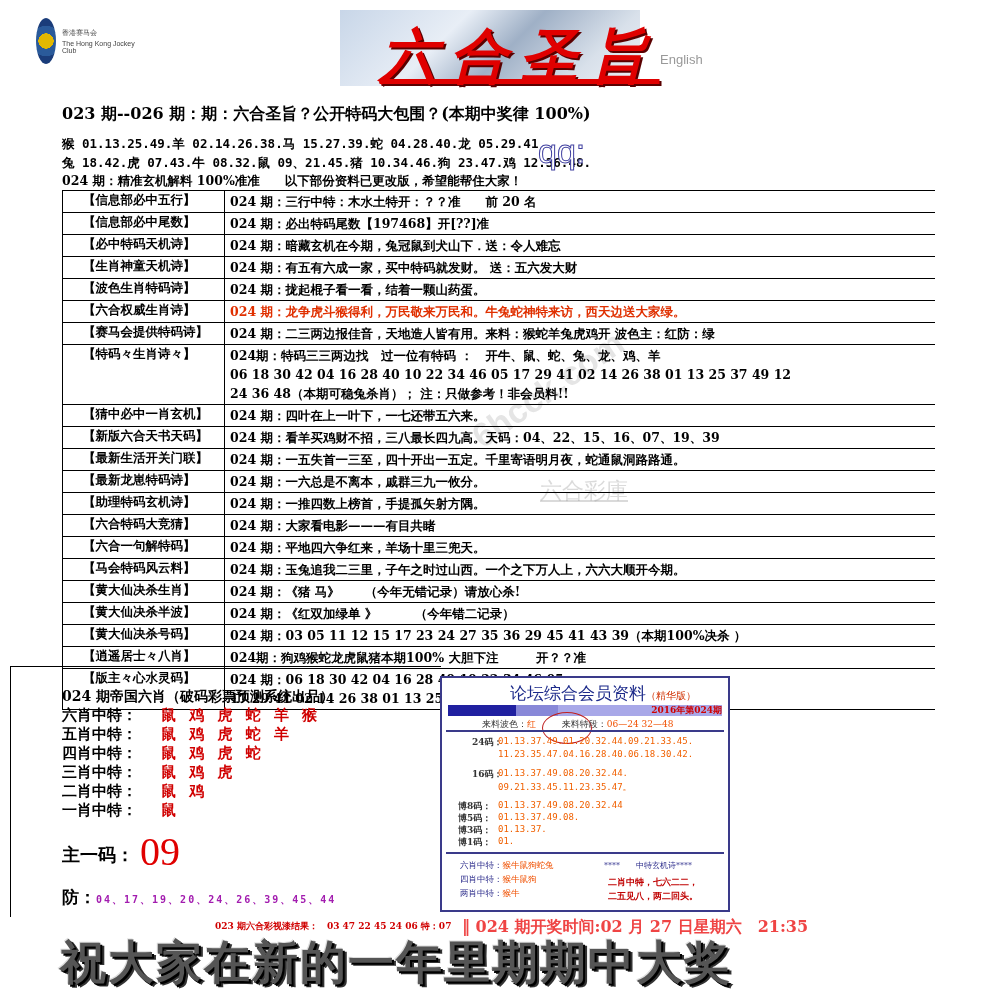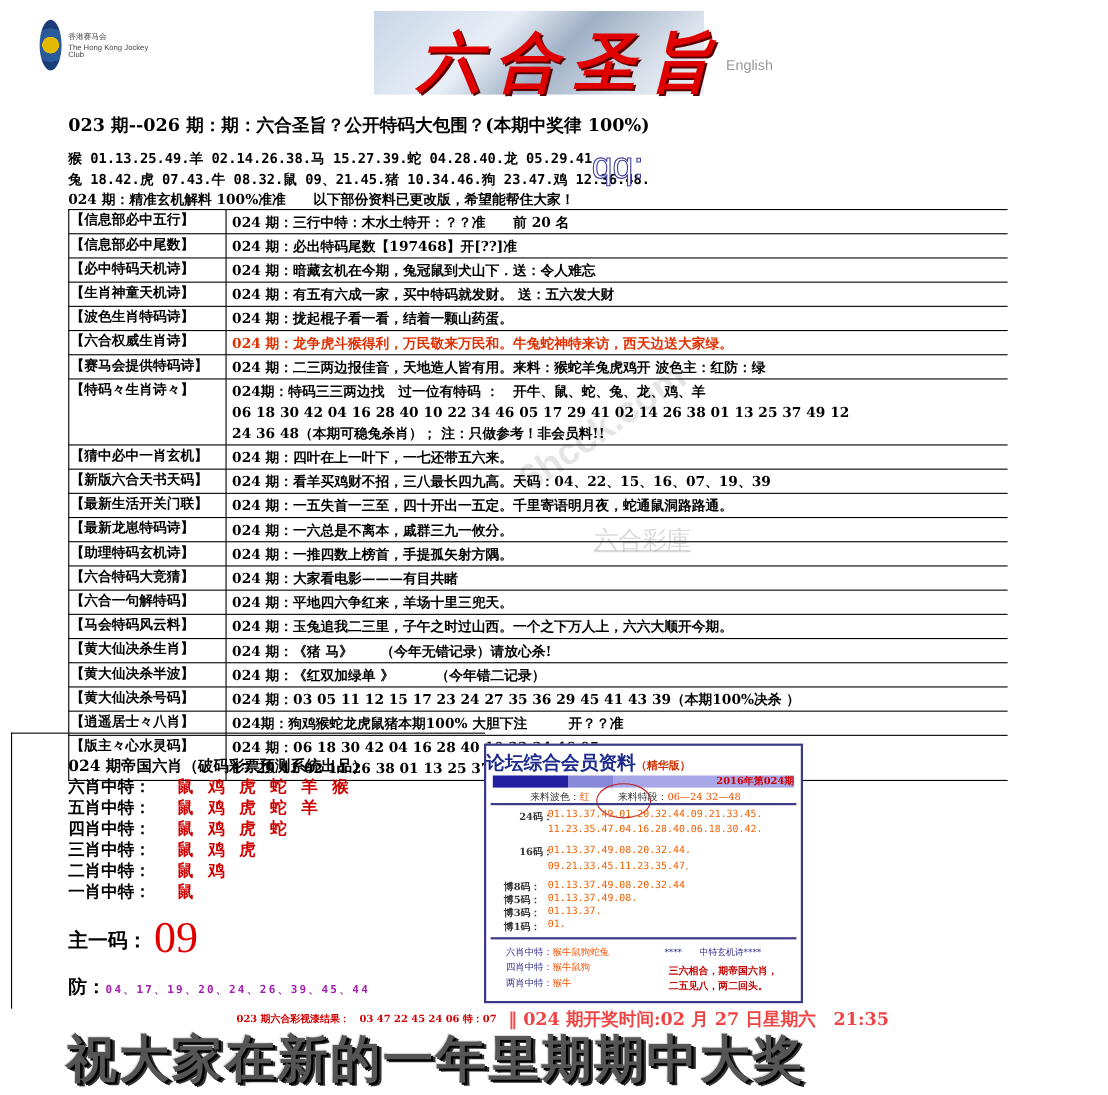--- a/index.html
+++ b/index.html
@@ -9,52 +9,52 @@
   
   #logo { left:36px; top:18px; width:110px; height:50px; }
   #logo .emblem { position:absolute; left:0; top:0; width:20px; height:46px; border-radius:50%;
     background:radial-gradient(circle, #e3b800 0 30%, #2a5a9a 31% 60%, #1a3c7a 61%); }
   #logo .txt1 { position:absolute; left:26px; top:10px; font-size:7px; color:#444; }
   #logo .txt2 { position:absolute; left:26px; top:22px; font-size:7px; color:#444; font-family:"Liberation Sans", sans-serif; }
   #banner { left:340px; top:10px; width:300px; height:76px;
     background:linear-gradient(135deg,#c8d6e8 0%,#e8eef6 35%,#9fb0c6 55%,#d8e0ea 80%,#eef2f8 100%); }
   #banner .title { position:absolute; left:0; top:8px; width:359px; text-align:center;
     font-size:58px; font-weight:bold; color:#e00000; letter-spacing:12px; font-style:italic;
-    text-shadow:2px 2px 0 #5a0000; font-family:"DejaVu Serif", serif; }
+    text-shadow:2px 2px 0 #5a0000; font-family:"DejaVu Serif", serif;text-decoration:underline; }
   #english { left:660px; top:52px; font-size:13px; color:#999; font-family:"Liberation Sans", sans-serif; }
 
   #headline { left:62px; top:104px; font-size:16px; font-weight:bold; }
   .zline { left:62px; font-size:12.5px; font-weight:bold; font-family:"DejaVu Sans Mono", monospace; }
   #z1 { top:136px; }
   #z2 { top:155px; }
   #qq { left:538px; top:134px; font-size:34px; color:#fff; -webkit-text-stroke:1px #4040a0; font-family:"Liberation Sans", sans-serif; line-height:1; }
   #intro { left:62px; top:173px; font-size:12.5px; font-weight:bold; }
 
   
   #tbl { left:62px; top:190px; border-collapse:collapse; font-size:12.5px; }
   #tbl td { border:1px solid #000; padding:1px 5px; height:17px; vertical-align:top; font-weight:bold; }
-  #tbl td.lbl { width:136px; padding-left:1px; white-space:nowrap;margin-top:23px; }
+  #tbl td.lbl { width:136px; padding-left:20px; white-space:nowrap;margin-top:23px; }
   #tbl td.val { width:700px; border-right:none; white-space:nowrap; }
   #tbl .red { color:#e03000; }
   #tbl .sub { display:block; line-height:19px; }
 
   
   #frame { left:10px; top:666px; width:430px; height:250px; border-left:1px solid #000; border-top:1px solid #000; }
   #hdr6 { left:62px; top:688px; font-size:14px; font-weight:bold; }
   .xrow { left:62px; font-size:15px; font-weight:bold; }
   .xrow .k { color:#000; }
   .xrow .v { color:#d00000; letter-spacing:4px;margin-left:24px; }
   #zhuyi { left:62px; top:828px; font-size:18px; font-weight:bold; }
   #zhuyi .num { font-size:40px; color:#e00000; font-weight:normal; font-family:"Liberation Serif", serif; vertical-align:-4px; margin-left:6px; }
   #fang { left:62px; top:886px; font-size:17px; font-weight:bold; }
   #fang .nums { color:#a21caf; letter-spacing:2px; font-family:"DejaVu Sans Mono", monospace; font-size:10px; }
 
   
   #card { left:440px; top:676px; width:286px; height:232px; border:2px solid #3a3a8a; background:#fff; }
-  #card .ctitle { position:absolute; left:0; top:4px; width:254px; text-align:left; font-size:17px; font-weight:bold; color:#1c2a8a; }
+  #card .ctitle { position:absolute; left:0; top:4px; width:254px; text-align:right; font-size:17px; font-weight:normal; color:#1c2a8a; }
   #card .ctitle small { font-size:10px; color:#d03000; }
   #card .bar { position:absolute; left:6px; top:27px; width:274px; height:11px;
      background:linear-gradient(90deg,#2020a0 0 25%,#8888d8 25% 40%,#a8a8e8 40% 100%); }
   #card .year { position:absolute; right:6px; top:26px; font-size:9px; color:#d00000; font-weight:bold; }
   #card .meta { position:absolute; left:40px; top:40px; font-size:9px; color:#333; }
   #card .meta .o { color:#f05000; }
   #card .hr { position:absolute; left:4px; width:278px; height:2px; background:#3a3a8a; }
   #card .lbl { position:absolute; left:30px; font-size:9px; color:#333; font-weight:bold; }
   #card .nums { position:absolute; left:56px; font-size:9px; color:#f06000; font-family:"DejaVu Sans Mono", monospace; }
   #card .sx { position:absolute; left:18px; font-size:8.5px; color:#2a2a8a; }
@@ -257,19 +257,19 @@
   <div class="nums" style="top:134px">01.13.37.49.08.</div>
   <div class="lbl" style="top:146px;left:16px">博3码：</div>
   <div class="nums" style="top:146px">01.13.37.</div>
   <div class="lbl" style="top:158px;left:16px">博1码：</div>
   <div class="nums" style="top:158px">01.</div>
   <div class="hr" style="top:174px"></div>
   <div class="sx" style="top:182px"><span>六肖中特：</span><span class="o">猴牛鼠狗蛇兔</span></div>
   <div class="sx" style="top:196px"><span>四肖中特：</span><span class="o">猴牛鼠狗</span></div>
   <div class="sx" style="top:210px"><span>两肖中特：</span><span class="o">猴牛</span></div>
   <div class="poemhdr">****　　中特玄机诗****</div>
-  <div class="poem" style="top:198px">三六相合，期帝国六肖，</div>
+  <div class="poem" style="top:198px">二肖中特，七六二二，</div>
   <div class="poem" style="top:212px">二五见八，两二回头。</div>
 </div>
 
 <div id="results" class="abs">023 期六合彩视漆结果：　03 47 22 45 24 06 特：07</div>
 <div id="drawtime" class="abs">‖ 024 期开奖时间:02 月 27 日星期六　21:35</div>
 <div id="slogan" class="abs">祝大家在新的一年里期期中大奖</div>
 
 </body></html>

